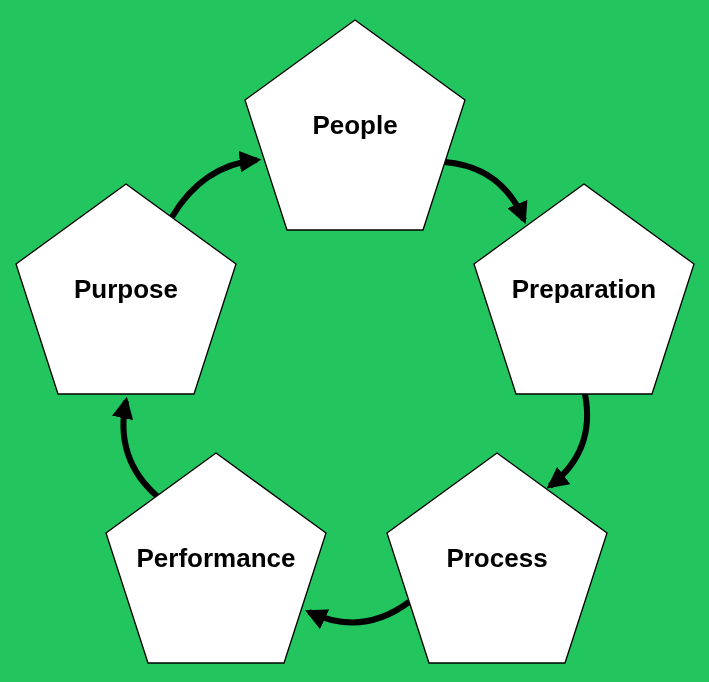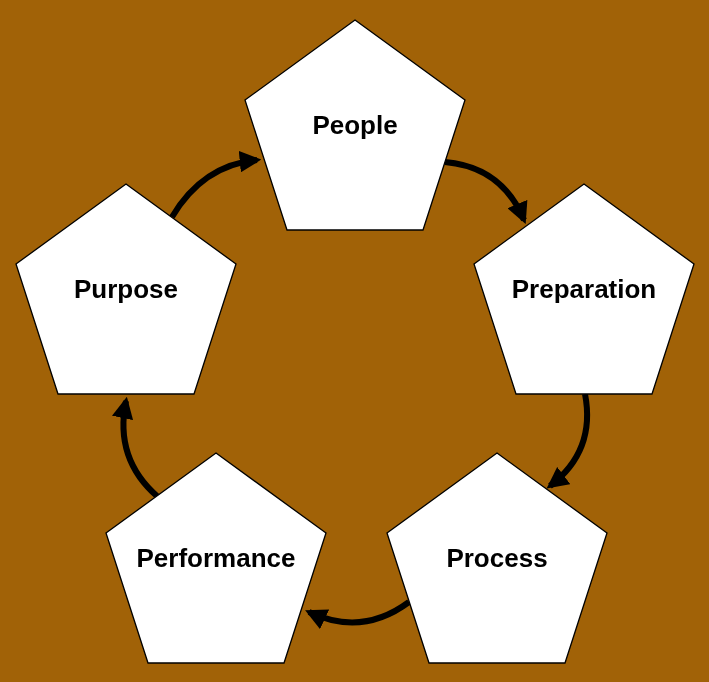--- a/index.html
+++ b/index.html
@@ -4,21 +4,21 @@
 <style>
   html, body {
     margin: 0;
     padding: 0;
     background: #ffffff;
   }
   .canvas {
     position: relative;
     width: 709px;
     height: 682px;
-    background: #a16207;
+    background: #22c55e;
     overflow: hidden;
   }
   svg text {
     font-family: "Liberation Sans", "DejaVu Sans", sans-serif;
     font-size: 26px;
     font-weight: bold;
     fill: #000000;
     text-anchor: middle;
   }
   .pent {

